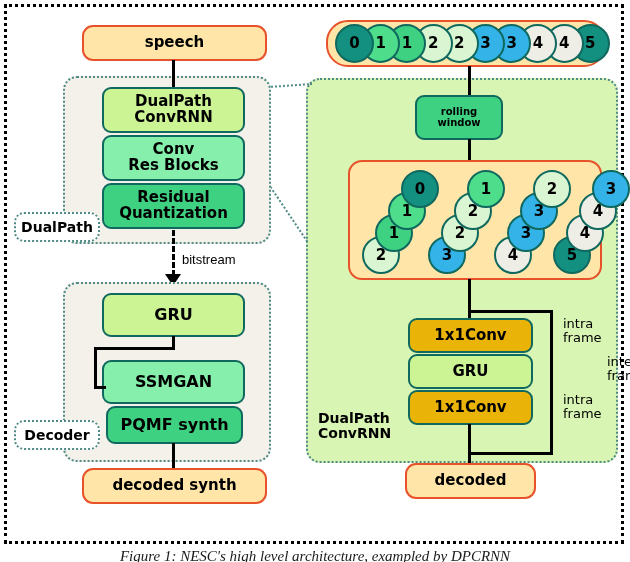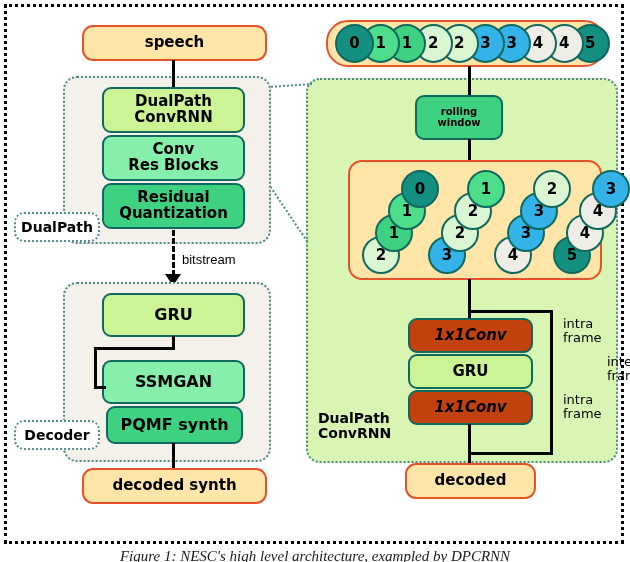--- a/index.html
+++ b/index.html
@@ -44,21 +44,21 @@
   .io-box {
     background: #ffe6a8;
     border: 2.5px solid #e8522a;
     border-radius: 11px;
     font-size: 15px;
   }
   .teal-box { border: 2.5px solid #10695e; }
   .c-ltgreen { background: #ccf394; }
   .c-blue    { background: #86efac; }
   .c-green   { background: #3fd182; }
-  .c-grey    { background: #c2410c; font-style: italic; }
+  .c-grey    { background: #eab308; }
   .c-gru     { background: #ccf394; }
 
   
   .group-region {
     position: absolute;
     box-sizing: border-box;
     border: 2.5px dotted #4f8b86;
     border-radius: 14px;
   }
   .encdec-bg { background: #f4f0ea; }

